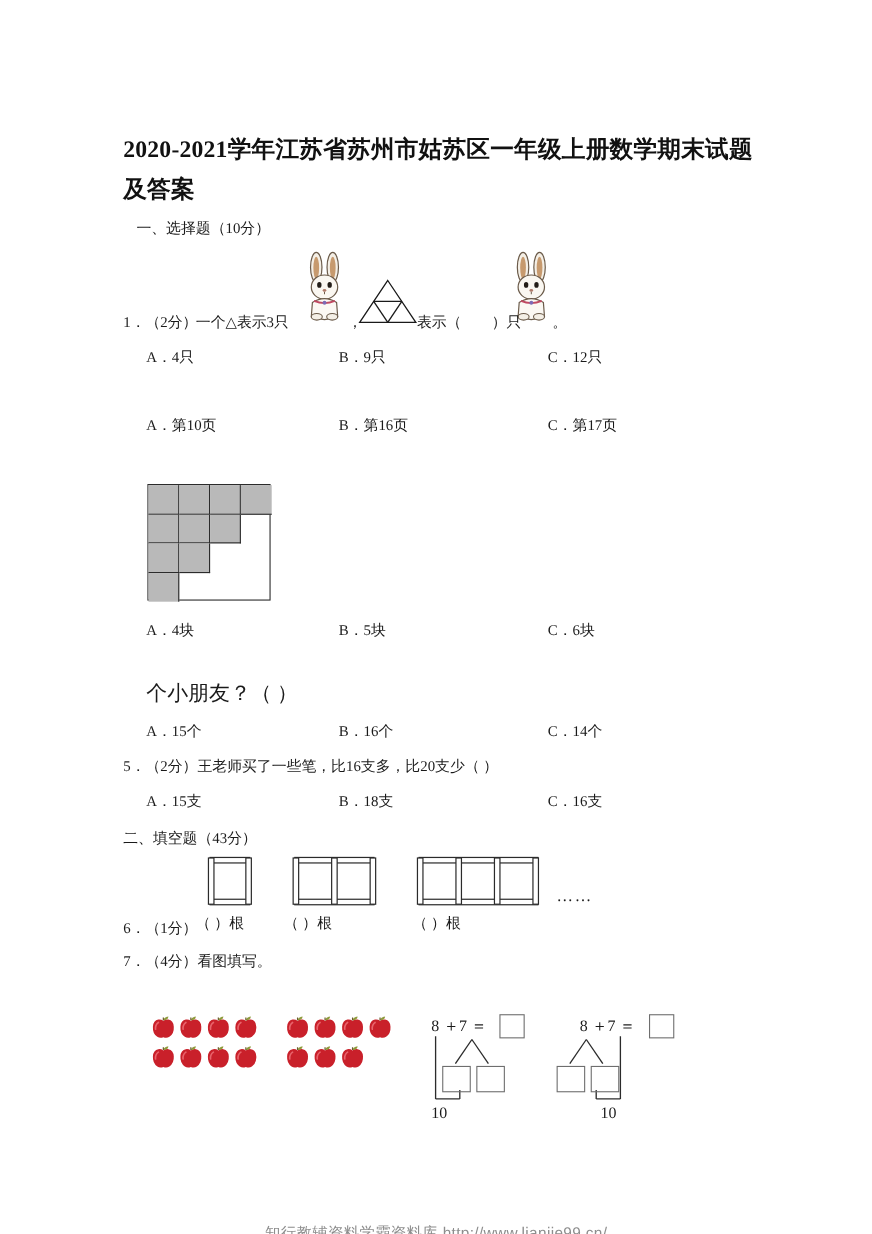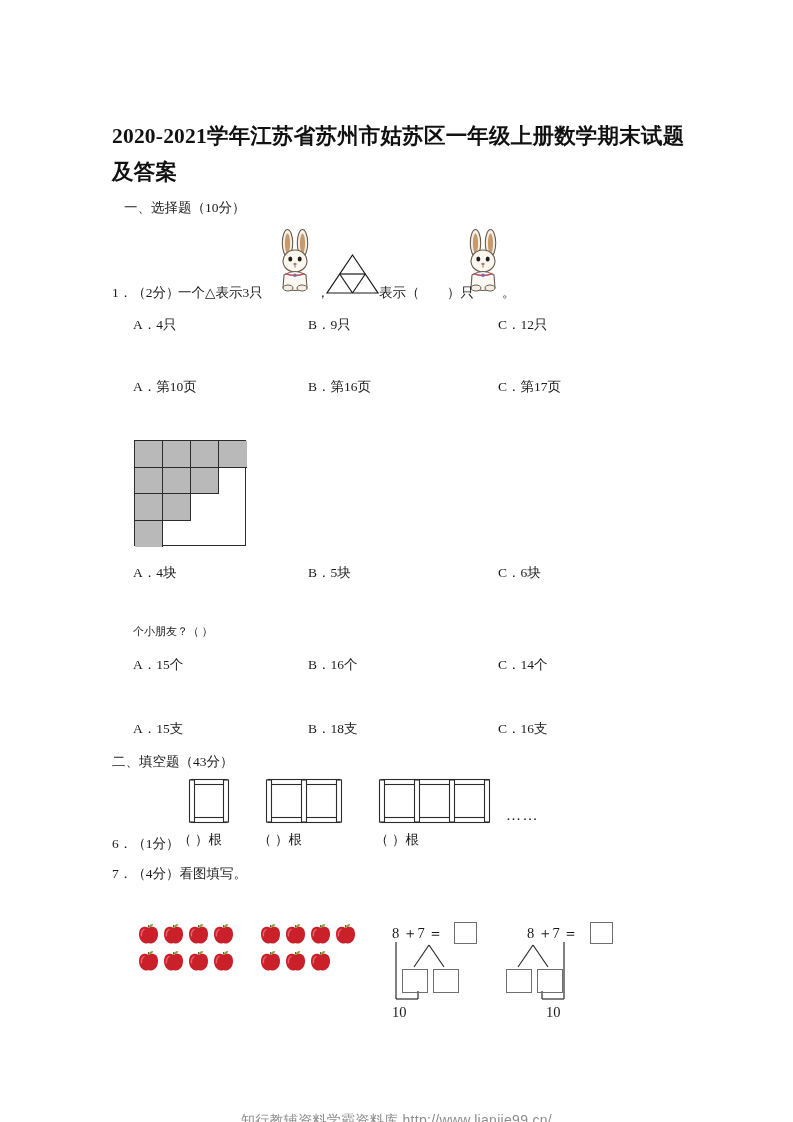--- a/index.html
+++ b/index.html
@@ -38,21 +38,21 @@
   }
   .qline {
     position: absolute;
     font-size: 13.5px;
     line-height: 20px;
     color: #1a1a1a;
     white-space: nowrap;
   }
   .qcont {
     position: absolute;
-    font-size: 11px;
+    font-size: 19px;
     line-height: 20px;
     color: #1a1a1a;
     white-space: nowrap;
   }
   .opt {
     position: absolute;
     font-size: 13.5px;
     line-height: 20px;
     color: #1a1a1a;
     white-space: nowrap;
@@ -230,20 +230,21 @@
 
   <div class="opt" style="left:133px; top:563px;">A．4块</div>
   <div class="opt" style="left:308px; top:563px;">B．5块</div>
   <div class="opt" style="left:498px; top:563px;">C．6块</div>
 
   <div class="qcont" style="left:133px; top:621px;">个小朋友？（    ）</div>
   <div class="opt" style="left:133px; top:655px;">A．15个</div>
   <div class="opt" style="left:308px; top:655px;">B．16个</div>
   <div class="opt" style="left:498px; top:655px;">C．14个</div>
 
+  <div class="qline" style="left:112px; top:687px;">5．（2分）王老师买了一些笔，比16支多，比20支少（    ）</div>
   <div class="opt" style="left:133px; top:719px;">A．15支</div>
   <div class="opt" style="left:308px; top:719px;">B．18支</div>
   <div class="opt" style="left:498px; top:719px;">C．16支</div>
 
   <div class="sec-head" style="left:112px; top:752px;">二、填空题（43分）</div>
 
   <div class="stick-group" style="left:188px; top:777px;">
     <svg width="42" height="48" viewBox="0 0 42 48">
       <rect x="3" y="2.5" width="36" height="5" fill="#ffffff" stroke="#2b2b2b" stroke-width="1.1"></rect>
       <rect x="3" y="40.5" width="36" height="5" fill="#ffffff" stroke="#2b2b2b" stroke-width="1.1"></rect>

